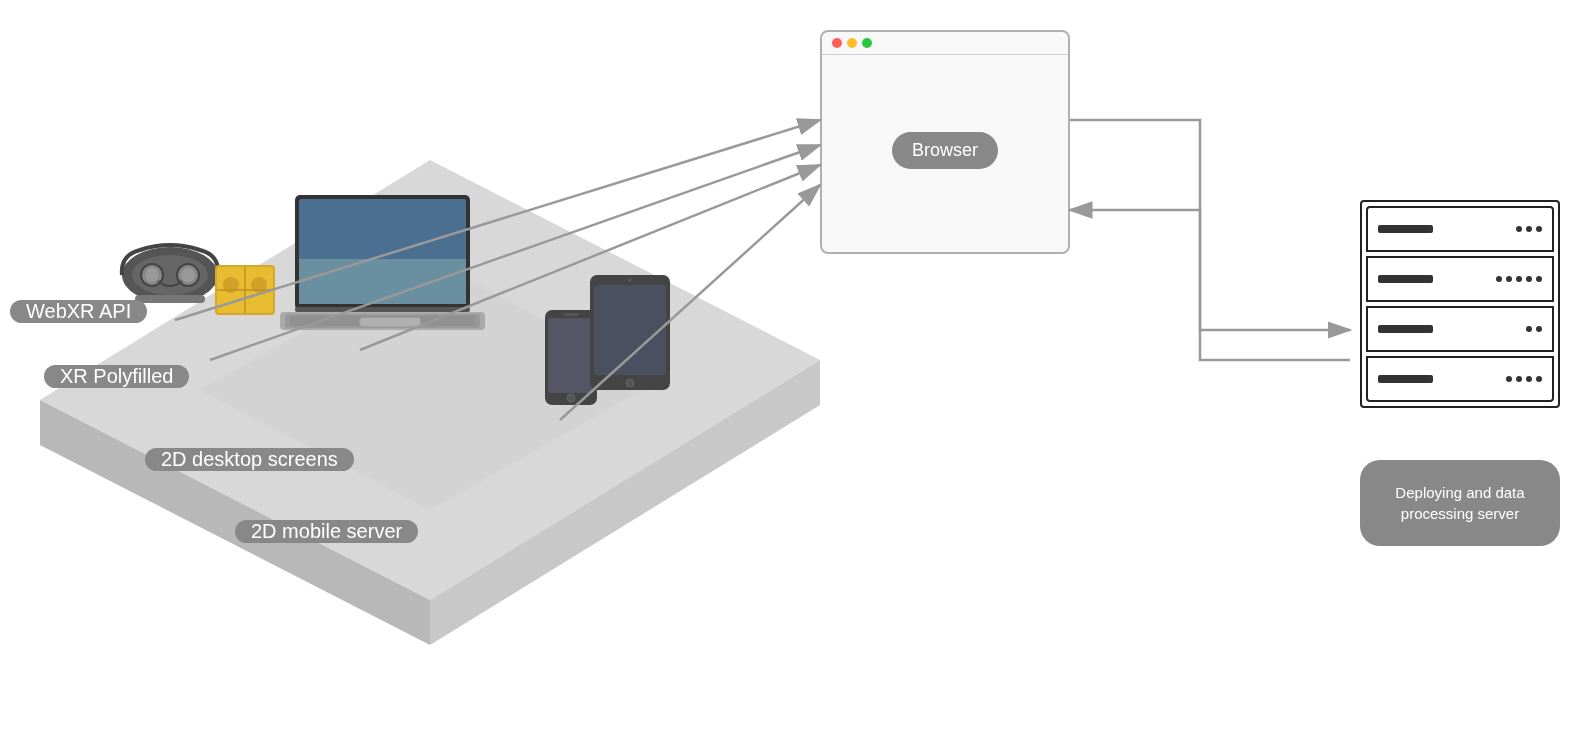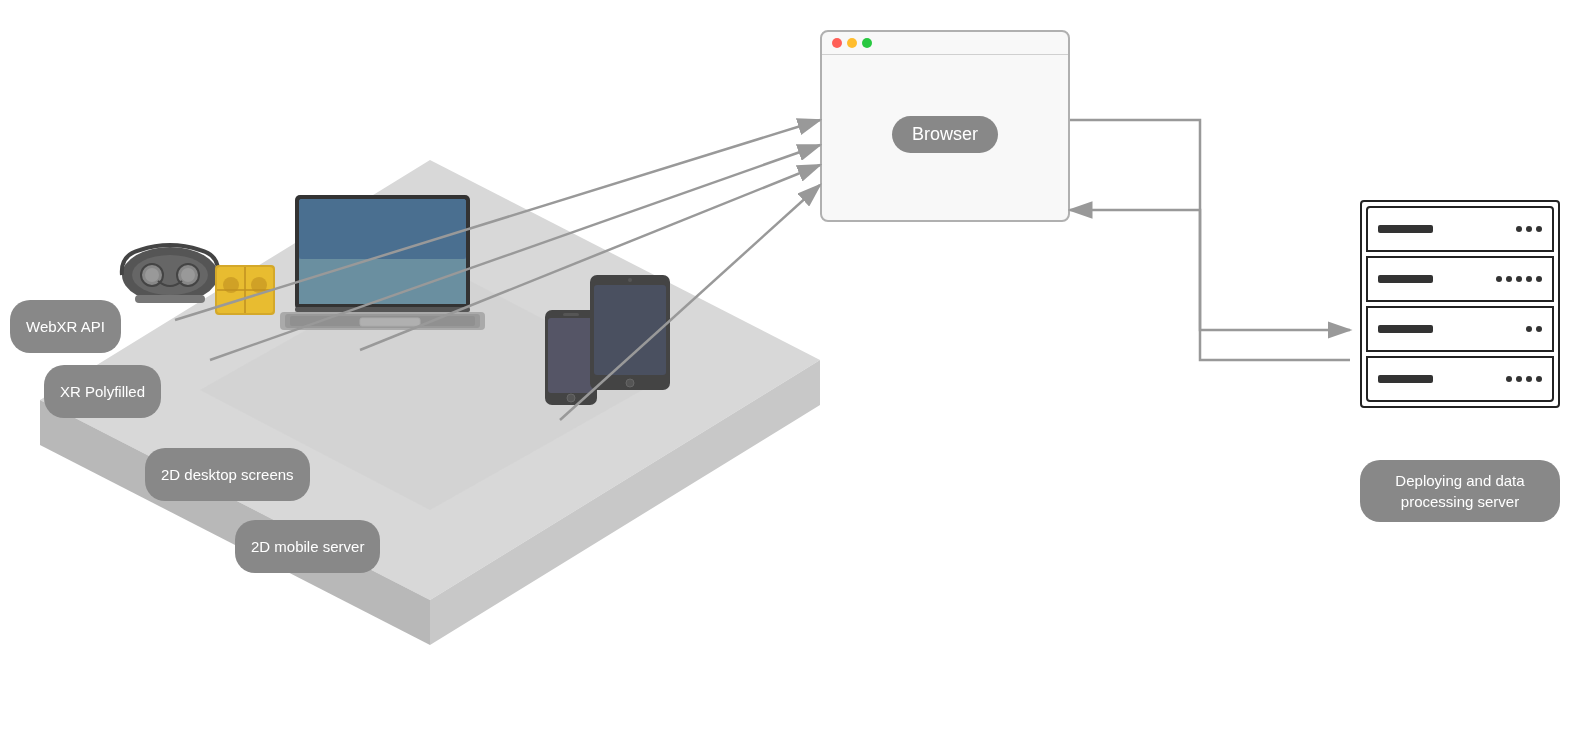--- a/index.html
+++ b/index.html
@@ -17,21 +17,21 @@
       height: 100%;
       position: relative;
     }
 
     
     .browser-window {
       position: absolute;
       left: 820px;
       top: 30px;
       width: 250px;
-      height: 192px;
+      height: 224px;
       border: 2px solid #b0b0b0;
       border-radius: 8px;
       background: #f8f8f8;
     }
     .browser-titlebar {
       display: flex;
       align-items: center;
       padding: 6px 10px;
       gap: 5px;
       border-bottom: 1px solid #d0d0d0;
@@ -49,22 +49,22 @@
       align-items: center;
       justify-content: center;
       height: calc(100% - 30px);
     }
 
     
     .label-pill {
       background: #888888;
       color: #ffffff;
       border-radius: 20px;
-      padding: 18px 16px;
-      font-size: 15px;
+      padding: 0 16px;
+      font-size: 20px;
       font-weight: 400;
       white-space: nowrap;
       display: inline-block;
     }
 
     .label-browser {
       font-size: 18px;
       padding: 8px 20px;
     }
 
@@ -144,21 +144,21 @@
       right: 30px;
       top: 460px;
       text-align: center;
       width: 200px;
     }
     .server-label .label-pill {
       font-size: 15px;
       line-height: 1.4;
       text-align: center;
       white-space: normal;
-      padding: 10px 16px;
+      padding: 22px 16px;
     }
 
     
     .arrows-svg {
       position: absolute;
       top: 0;
       left: 0;
       width: 100%;
       height: 100%;
       pointer-events: none;

